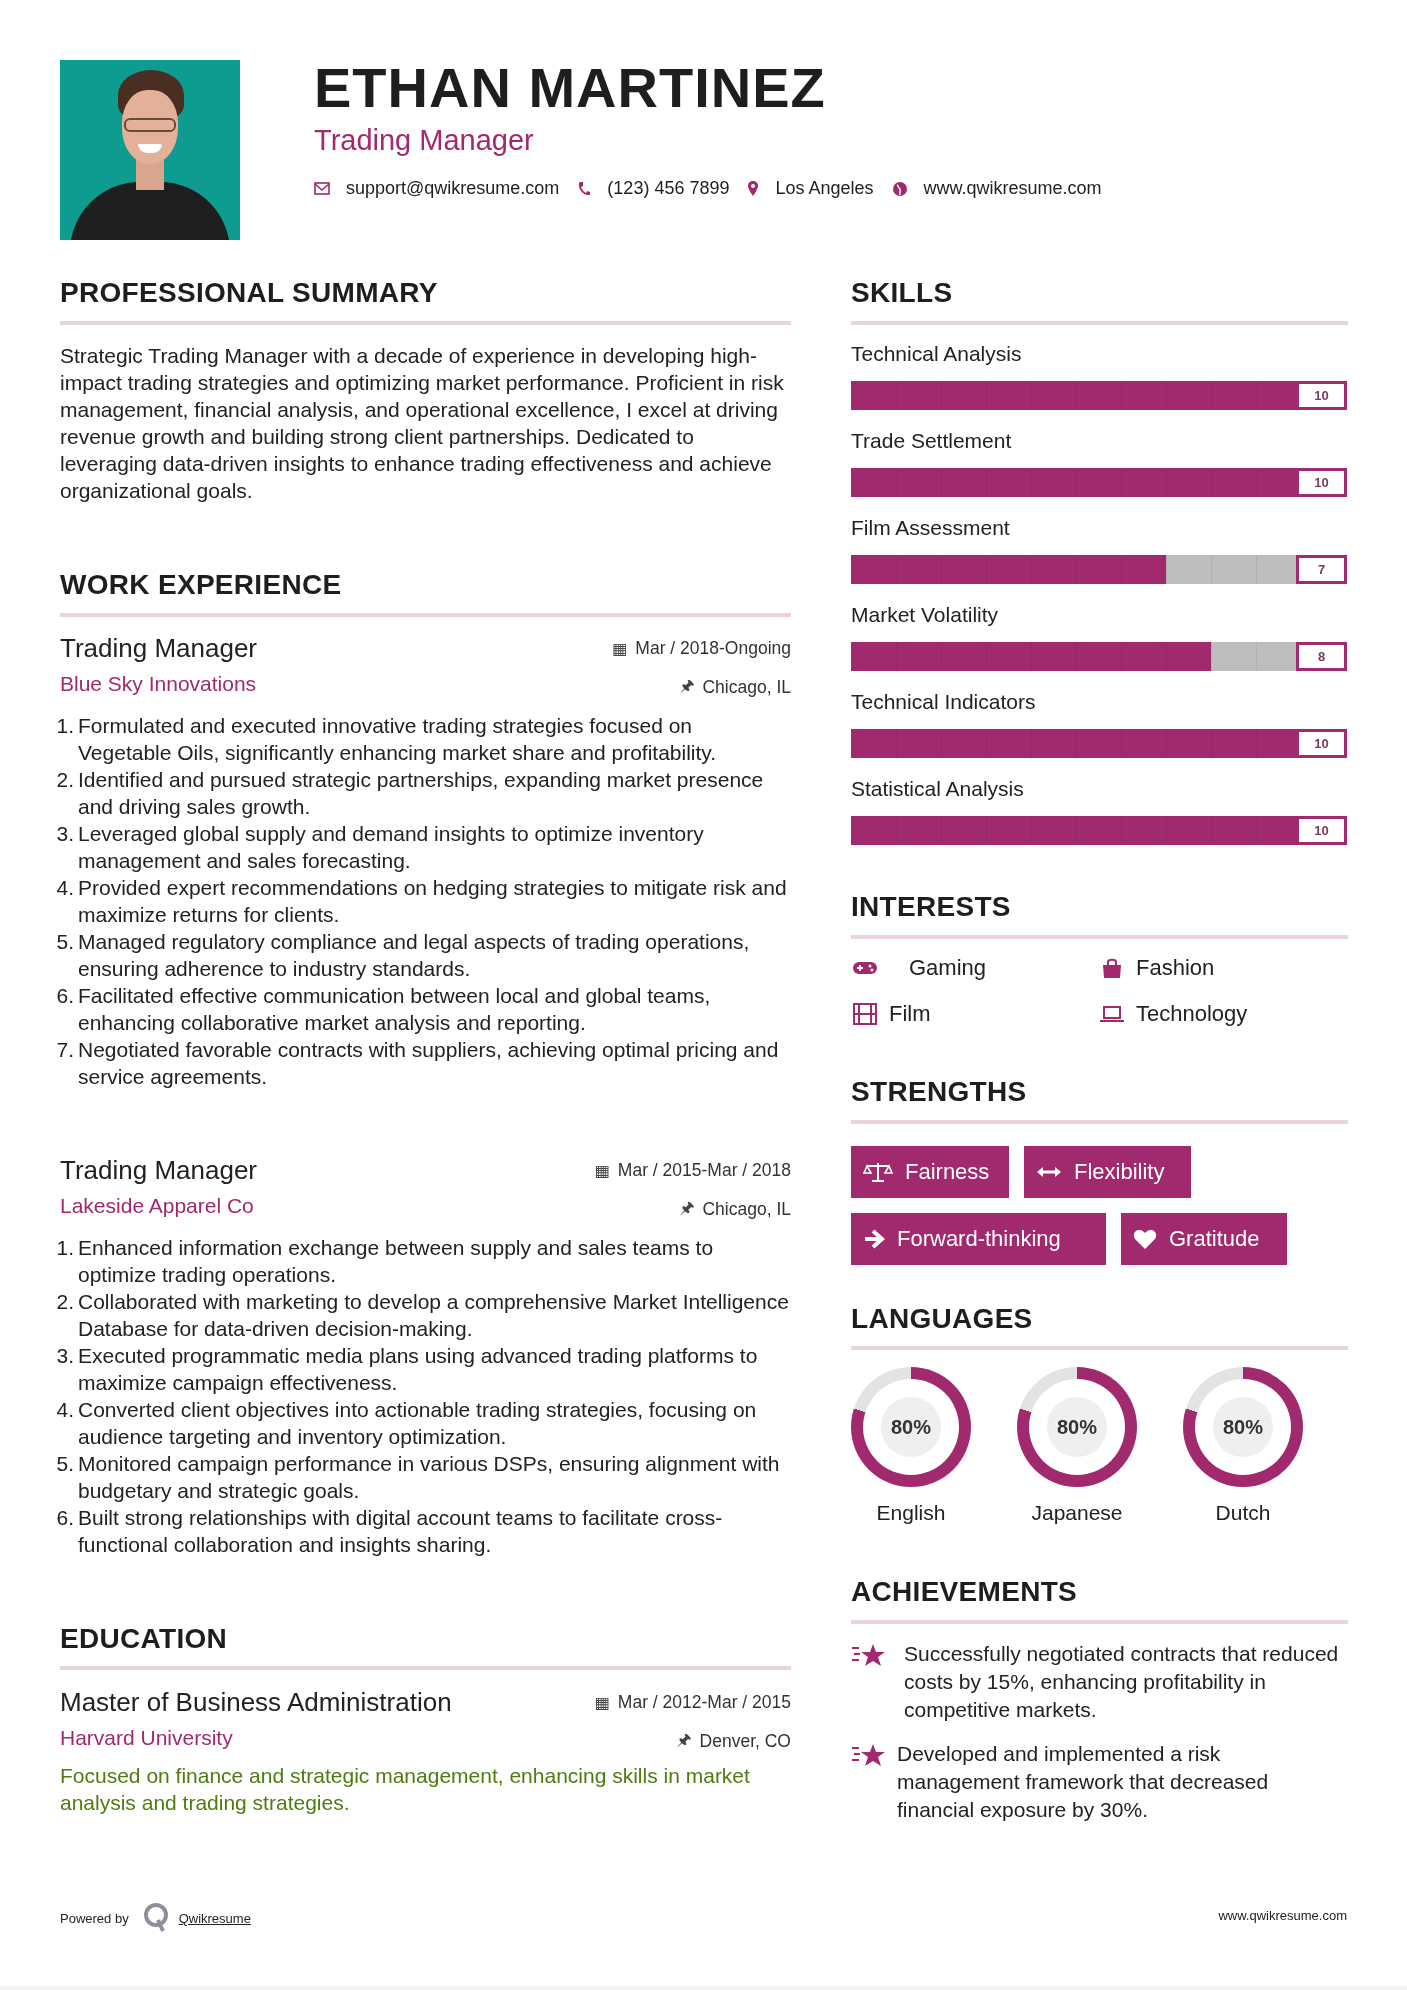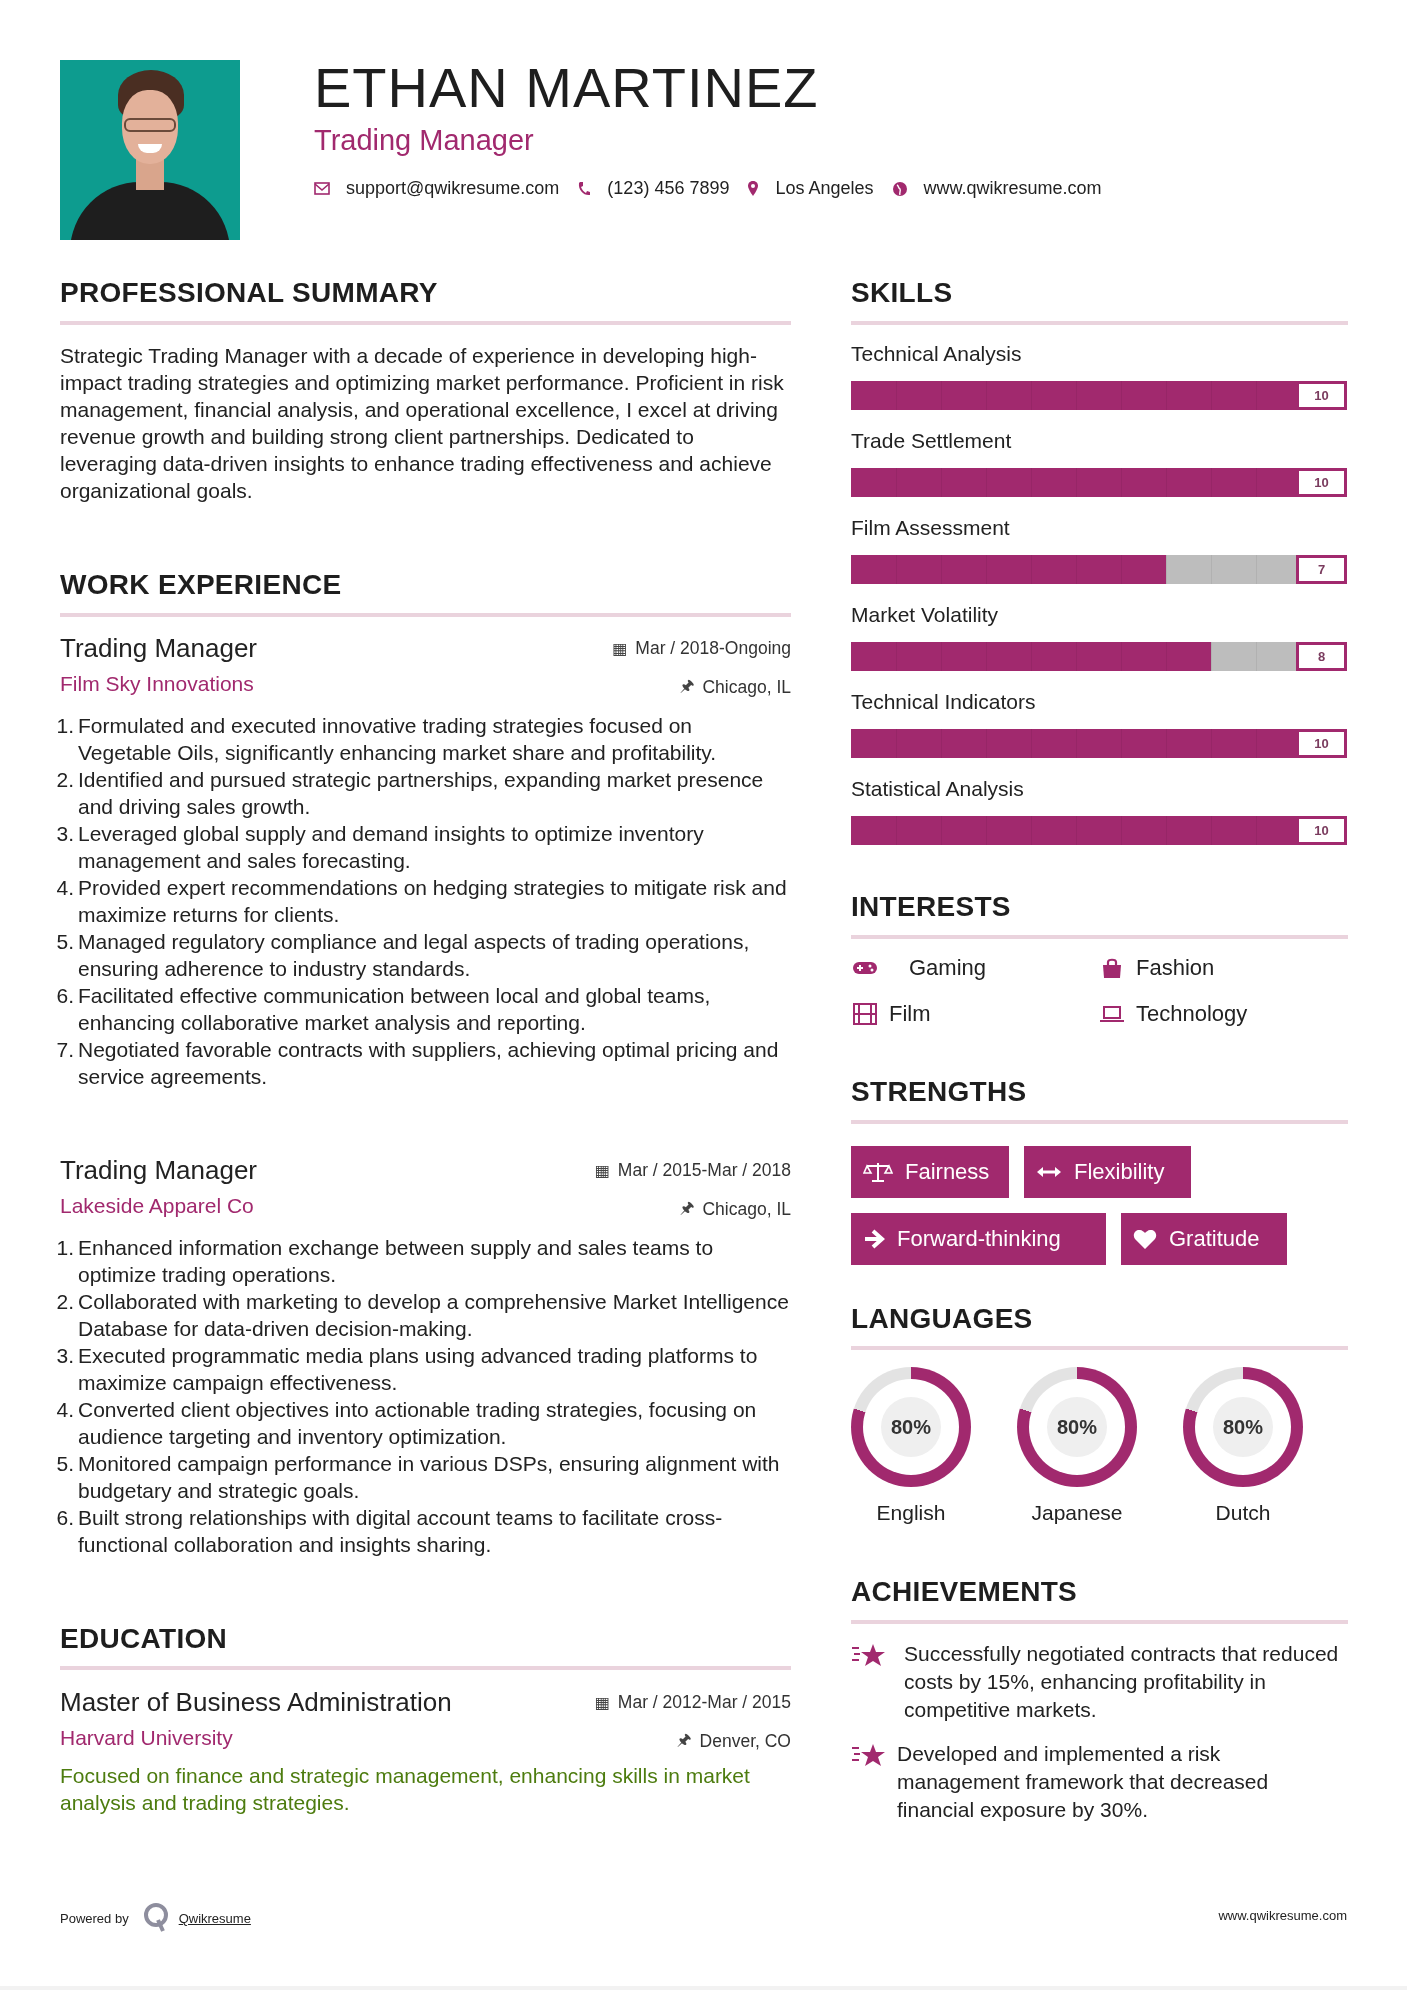--- a/index.html
+++ b/index.html
@@ -7,21 +7,21 @@
   body { position: relative; font-family: "Liberation Sans", "DejaVu Sans", sans-serif; color: #222222; overflow: hidden; }
 
   .photo { position: absolute; left: 60px; top: 60px; width: 180px; height: 180px; background: #0d9c8f; overflow: hidden; }
   .photo .hair { position:absolute; left:58px; top:10px; width:66px; height:50px; background:#4a2e22; border-radius:50% 50% 30% 30%; }
   .photo .face { position:absolute; left:62px; top:30px; width:56px; height:74px; background:#e3b19a; border-radius:45% 45% 48% 48%; }
   .photo .glasses { position:absolute; left:64px; top:58px; width:52px; height:14px; border:2px solid #6b4a3a; border-radius:6px; }
   .photo .smile { position:absolute; left:78px; top:84px; width:24px; height:9px; background:#fff; border-radius:0 0 12px 12px; }
   .photo .neck { position:absolute; left:76px; top:98px; width:28px; height:32px; background:#d9a58c; }
   .photo .shirt { position:absolute; left:10px; top:122px; width:160px; height:70px; background:#1e1e1e; border-radius:70px 70px 0 0; }
 
-  .name { position:absolute; left:314px; top:56px; font-size:56px; font-weight:400; letter-spacing:1px; color:#1e1e1e; line-height:64px; }
+  .name { position:absolute; left:314px; top:56px; font-size:56px; font-weight:700; letter-spacing:1px; color:#1e1e1e; line-height:64px; }
   .title { position:absolute; left:314px; top:122px; font-size:29px; color:#a1296e; line-height:36px; }
   .contacts { position:absolute; left:314px; top:178px; display:flex; align-items:center; font-size:18px; color:#222; }
   .contacts .ci { display:flex; align-items:center; margin-right:18px; }
   .contacts .ic { color:#a1296e; margin-right:16px; font-size:17px; display:inline-flex; align-items:center; }
 
   .section-title { position:absolute; font-size:28px; font-weight:700; color:#1e1e1e; letter-spacing:0.3px; line-height:34px; }
   .divider { position:absolute; height:4px; background:#ead3dd; }
   .left { left:60px; }
   .ldiv { left:60px; width:731px; }
   .right { left:851px; }
@@ -123,21 +123,21 @@
 
 <div class="section-title left" style="top:276px;">PROFESSIONAL SUMMARY</div>
 <div class="divider ldiv" style="top:321px;"></div>
 <div class="summary">Strategic Trading Manager with a decade of experience in developing high-impact trading strategies and optimizing market performance. Proficient in risk management, financial analysis, and operational excellence, I excel at driving revenue growth and building strong client partnerships. Dedicated to leveraging data-driven insights to enhance trading effectiveness and achieve organizational goals.</div>
 
 <div class="section-title left" style="top:568px;">WORK EXPERIENCE</div>
 <div class="divider ldiv" style="top:613px;"></div>
 
 <div class="job" style="top:632px;">
   <div class="jt">Trading Manager</div>
-  <div class="jc">Film Sky Innovations</div>
+  <div class="jc">Blue Sky Innovations</div>
   <div class="jd">
       <span class="i">▦</span>
       <span>Mar / 2018-Ongoing</span>
     </div>
   <div class="jl">
       <span class="i">🖈︎</span>
       <span>Chicago, IL</span>
     </div>
   <ol>
     <li><span class="num">1.</span><span>Formulated and executed innovative trading strategies focused on Vegetable Oils, significantly enhancing market share and profitability.</span></li>

